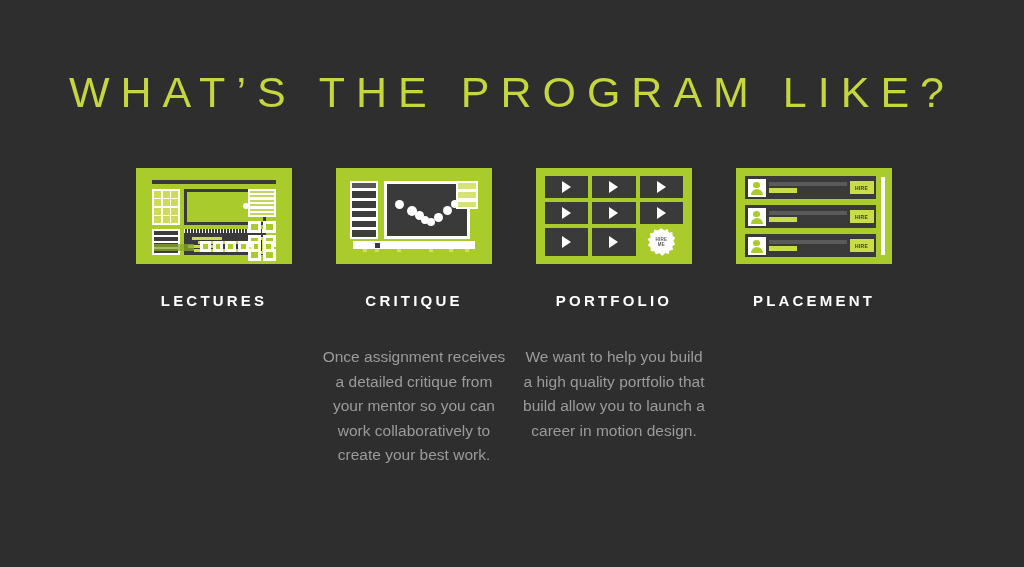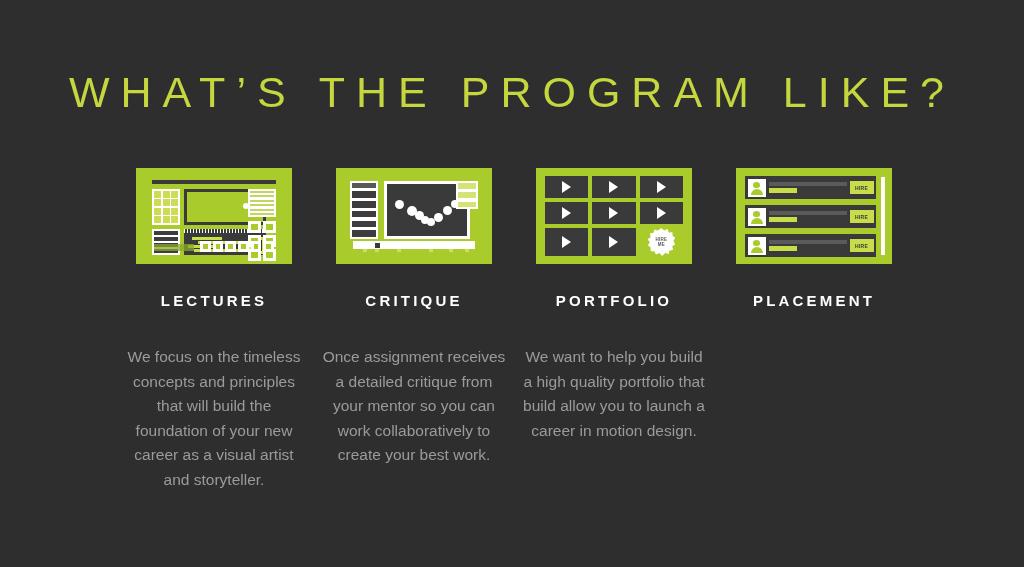--- a/index.html
+++ b/index.html
@@ -327,21 +327,20 @@
             <i></i>
             <i></i>
             <i></i>
             <i></i>
             <i></i>
             <i></i>
           </div>
         </div>
       </div>
       <div class="col-title">LECTURES</div>
-      <div class="col-body">We focus on the timeless concepts and principles that will build the foundation of your new career as a visual artist and storyteller.</div>
     </div>
 
     <div class="col">
       <div class="thumb">
         <div class="s2-chrome">
 
           <div class="s2-side">
             <i class="head"></i>
               <i></i>
               <i></i>

